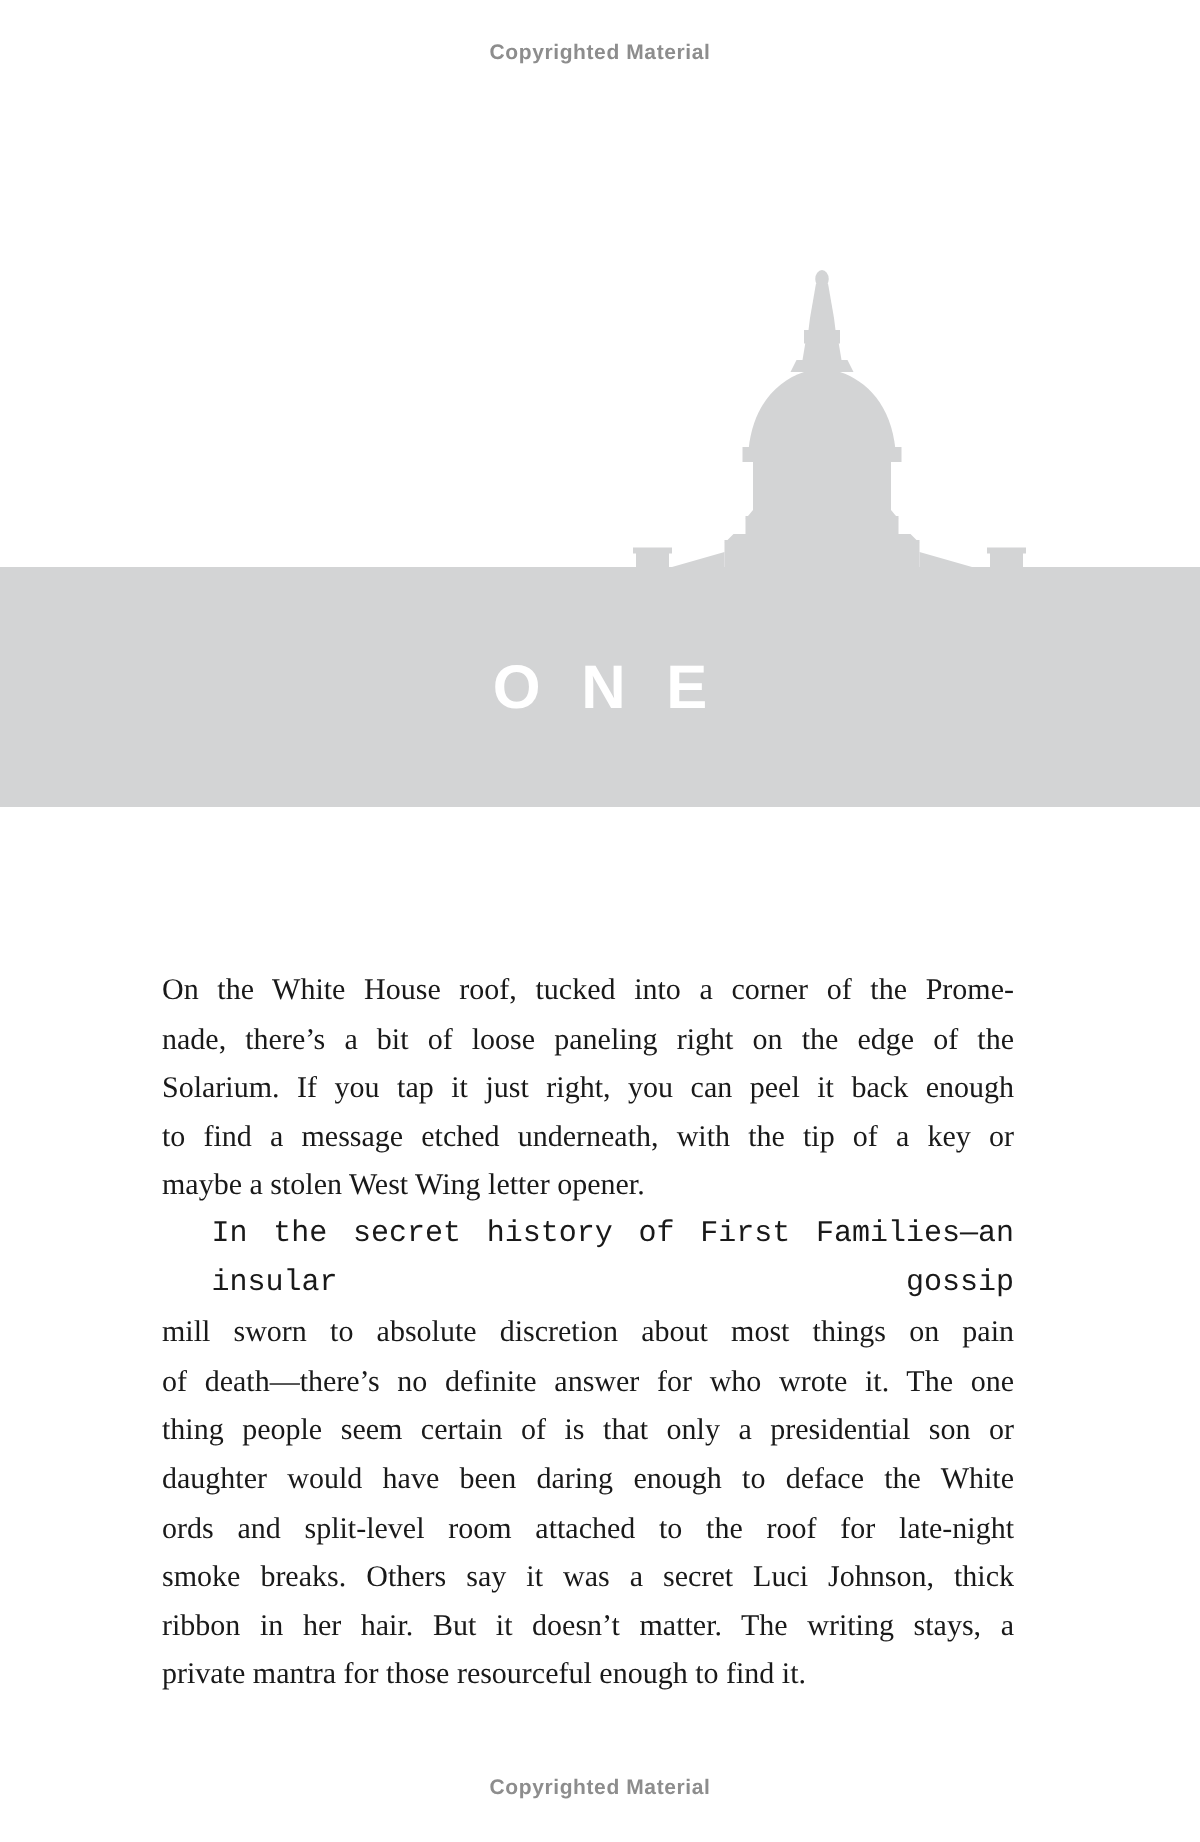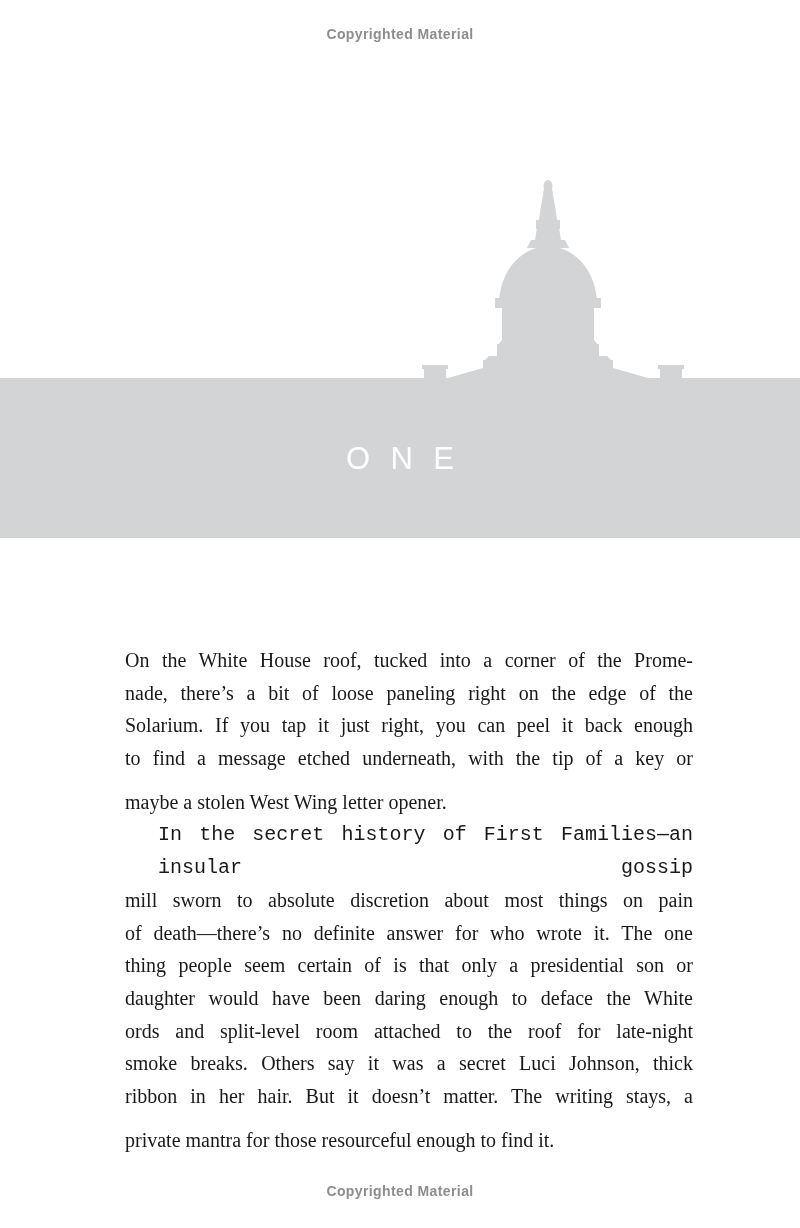--- a/index.html
+++ b/index.html
@@ -45,42 +45,42 @@
     left: 0;
     width: 100%;
     height: 160px;
     background: var(--gray, #d3d4d5);
     display: flex;
     align-items: center;
     justify-content: center;
   }
   .chapter-title {
     font-family: "Liberation Sans", sans-serif;
-    font-weight: normal;
-    font-size: 31px;
+    font-weight: bold;
+    font-size: 41px;
     line-height: 1;
     letter-spacing: 0.66em;
     padding-left: 0.66em; 
     color: var(--title-color, #ffffff);
   }
 
   .body-text {
     position: absolute;
-    left: 125px;
+    left: 108px;
     top: 644px;
     width: 568px;
     font-size: 20px;
     line-height: 32.6px;
     color: var(--body-color, #191919);
   }
   .line {
     text-align: justify;
     text-align-last: justify;
   }
-  .line.last { text-align-last: left; margin-top: 12px; }
+  .line.last { text-align-last: left; }
   .para.indent .line:first-child { padding-left: 33px; font-family: Liberation Mono, monospace; }
 </style>
 </head>
 <body>
 
 <div class="page">
 
   <div class="notice top">Copyrighted Material</div>
 
   <div class="hero">

